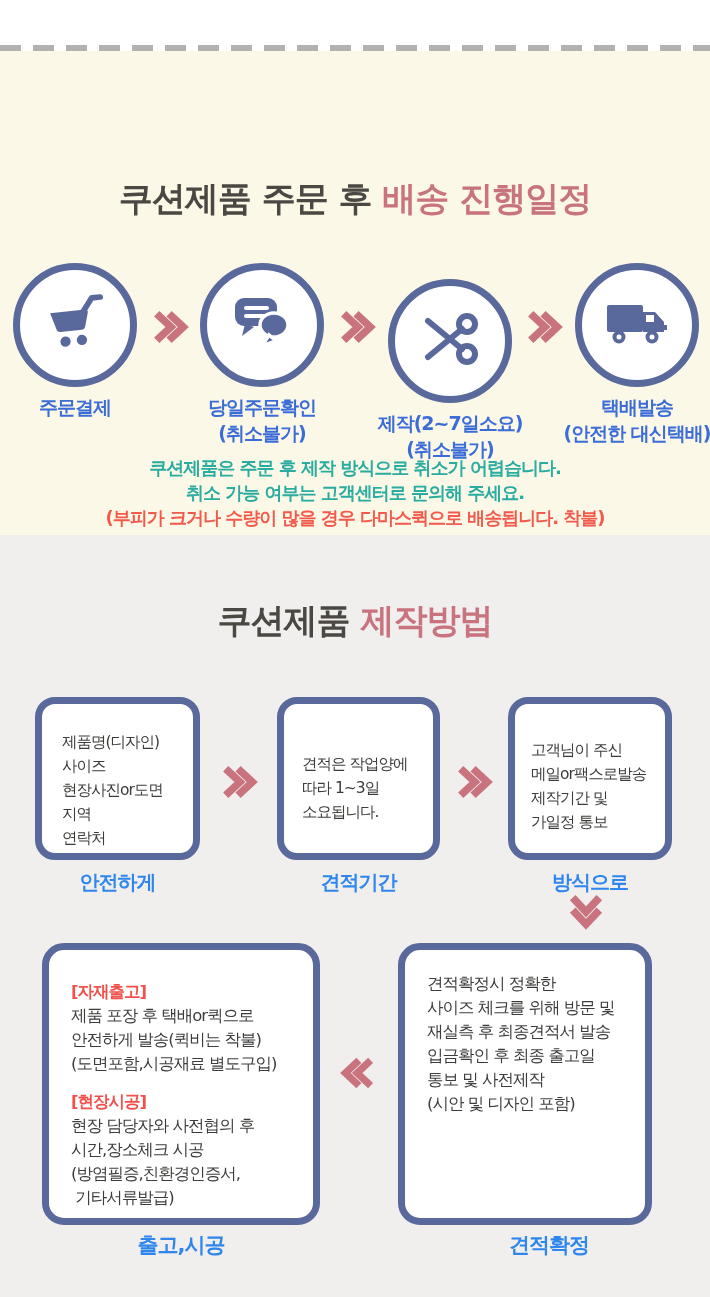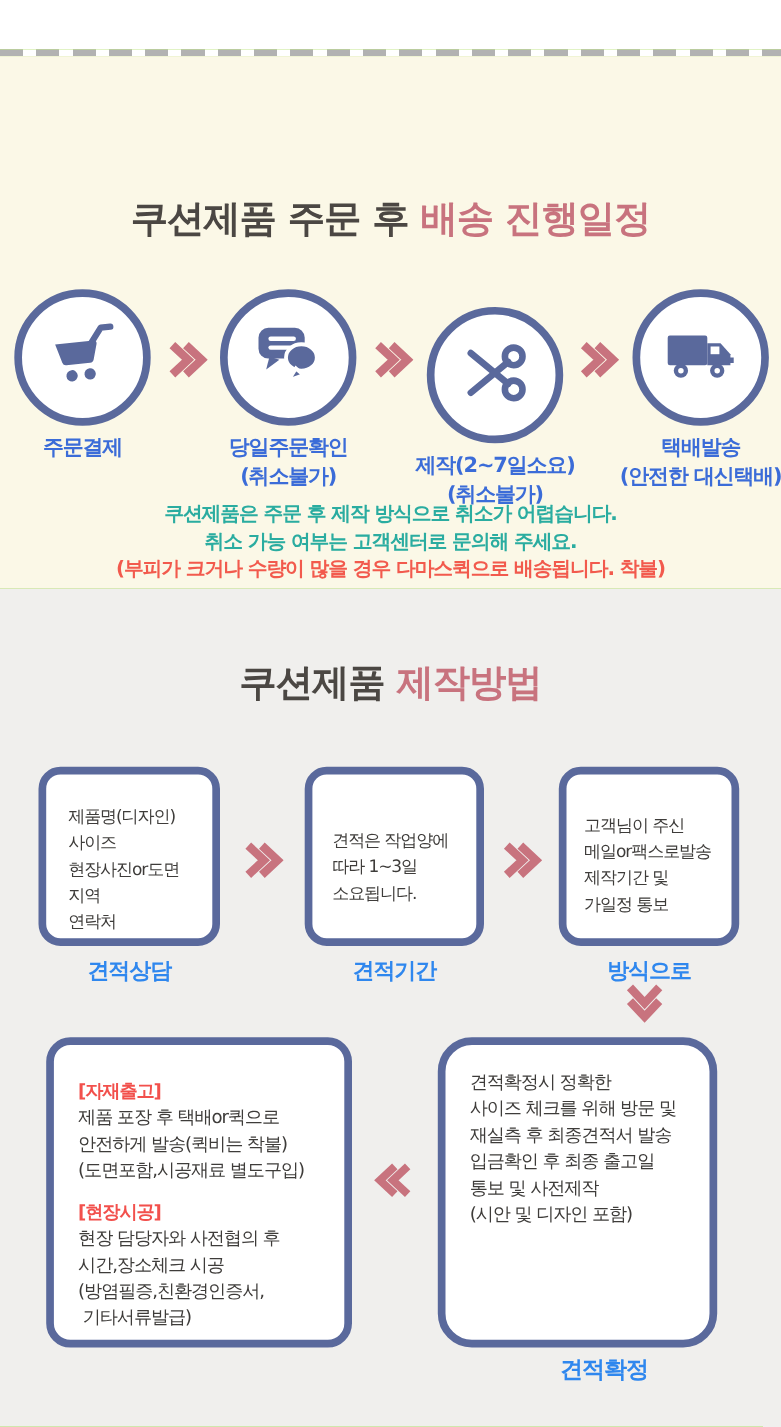--- a/index.html
+++ b/index.html
@@ -35,21 +35,21 @@
   .qbox.b1 { left:35px;  width:165px; padding:26px 10px 0 20px; }
   .qbox.b2 { left:277px; width:163px; padding:48px 8px 0 18px; }
   .qbox.b3 { left:508px; width:164px; padding:34px 6px 0 16px; }
   .qlabel { position:absolute; top:334px; text-align:center; color:#2f87ee; font-size:20px; font-weight:bold; letter-spacing:-1px; }
   .ql1 { left:35px;  width:165px; }
   .ql2 { left:277px; width:163px; }
   .ql3 { left:508px; width:164px; }
 
   .bigbox { position:absolute; top:408px; height:282px; background:#ffffff; border:7px solid #5a699c; border-radius:22px; color:#3e3c3a; font-size:16.5px; line-height:24px; letter-spacing:-1px; }
   .bigbox.left-box  { left:42px;  width:278px; padding:30px 8px 0 22px; }
-  .bigbox.right-box { left:398px; width:254px; padding:22px 8px 0 22px;border-radius:31px; }
+  .bigbox.right-box { left:398px; width:254px; padding:22px 8px 0 22px; }
   .box-body { white-space:pre-line; }
   .red-head { color:#f2504c; font-weight:bold; }
   .red-head.second { margin-top:14px; }
   .orange { color:#f6881f; font-weight:bold; }
   .blabel { position:absolute; top:696px; text-align:center; color:#2f87ee; font-size:21px; font-weight:bold; letter-spacing:-1px; }
   .bl1 { left:42px;  width:278px; }
   .bl2 { left:398px; width:302px; }
 </style>
 </head>
 <body>
@@ -198,21 +198,21 @@
             <path d="M19 6 L34 20 L19 34"></path>
           </g>
         </svg>
     </div>
 
     <div class="qbox b3"><span class="box-body">고객님이 주신
 메일or팩스로발송
 제작기간 및
 가일정 통보</span></div>
 
-    <div class="qlabel ql1">견적상담</div>
+    <div class="qlabel ql1">안전하게</div>
     <div class="qlabel ql2">견적기간</div>
     <div class="qlabel ql3">방식으로</div>
 
     <div class="chev down" style="left:567px; top:356px;">
       <svg width="38" height="40" viewBox="0 0 40 40">
           <g fill="none" stroke="#c8737e" stroke-width="8">
             <path d="M6 6 L21 20 L6 34"></path>
             <path d="M19 6 L34 20 L19 34"></path>
           </g>
         </svg>
@@ -241,16 +241,17 @@
 
     <div class="bigbox right-box">
       <div class="box-body">견적확정시 정확한
 사이즈 체크를 위해 방문 및
 재실측 후 최종견적서 발송
 입금확인 후 최종 출고일
 통보 및 사전제작
 (시안 및 디자인 포함)</div>
     </div>
 
+    <div class="blabel bl1">출고,시공</div>
     <div class="blabel bl2">견적확정</div>
   </div>
 
 </div>
 
 </body></html>

